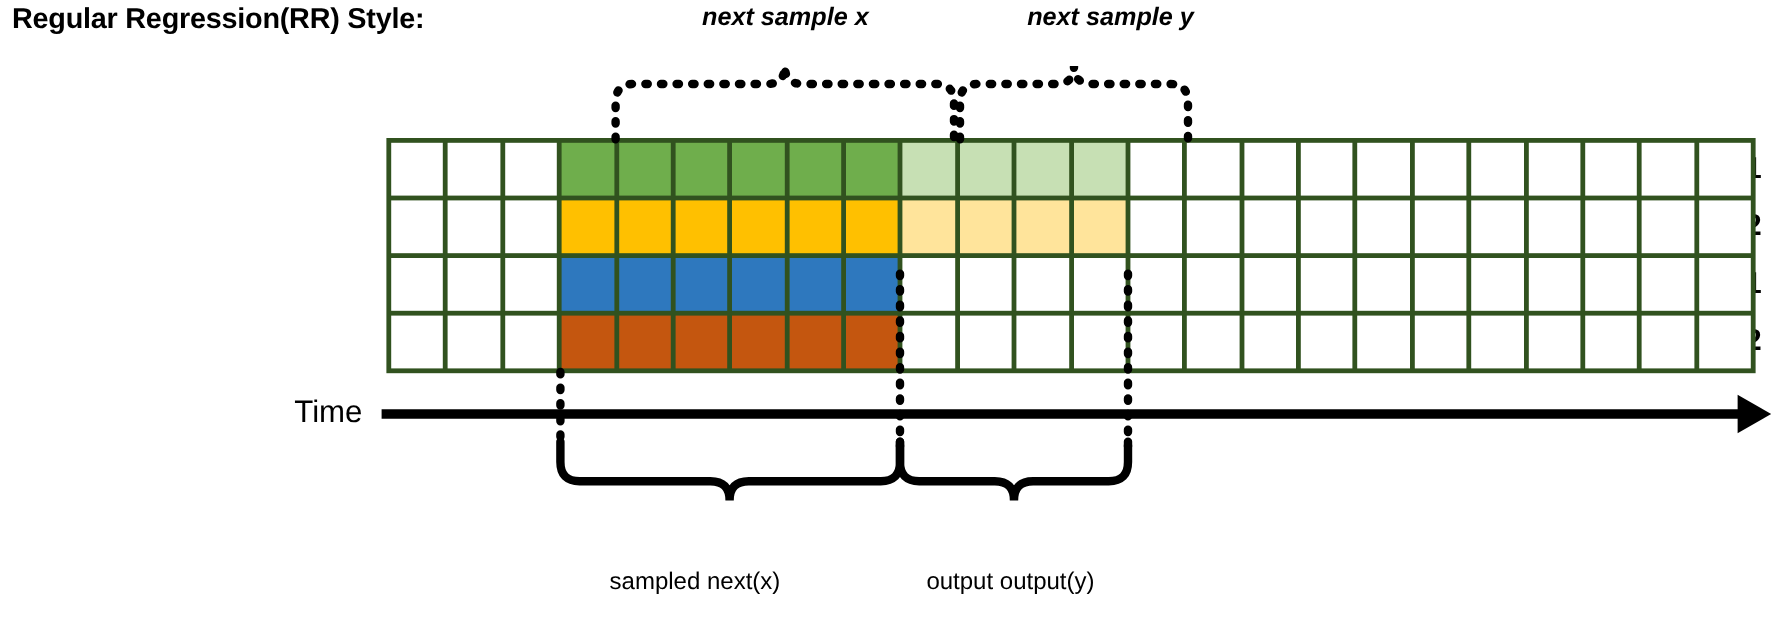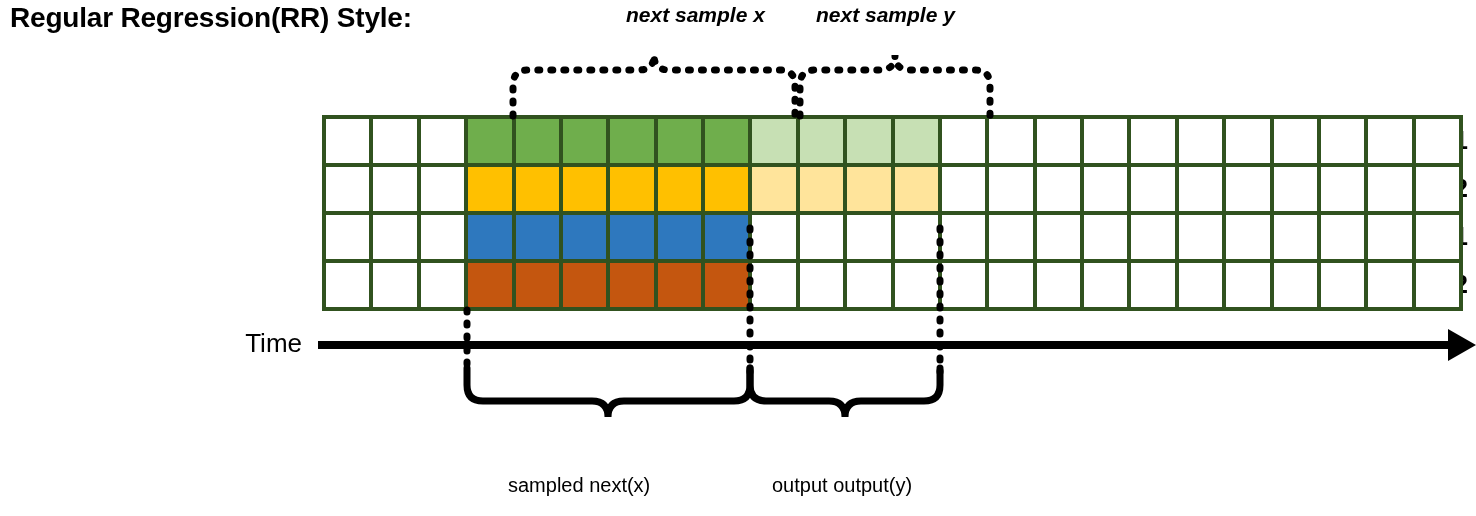--- a/index.html
+++ b/index.html
@@ -18,34 +18,34 @@
   #stage {
     position: absolute;
     left: 0; top: 0;
     width: 1476px;
     height: 516px;
   }
   .title {
     position: absolute;
     left: 10px;
     top: 2px;
-    font-size: 28px;
+    font-size: 24px;
     font-weight: bold;
     letter-spacing: -0.2px;
     white-space: nowrap;
   }
   .top-label {
     position: absolute;
     font-size: 21px;
     font-weight: bold;
     font-style: italic;
     white-space: nowrap;
   }
-  #top-label-x { left: 585px; top: 3px; margin-left: 41px; }
-  #top-label-y { left: 816px; top: 3px; }
+  #top-label-x { left: 585px; top: 3px; }
+  #top-label-y { left: 856px; top: 3px; }
 
   .row-label {
     position: absolute;
     right: 0;
     width: 310px;
     text-align: right;
     font-size: 25px;
     font-weight: bold;
     white-space: nowrap;
     padding-right: 8px;

